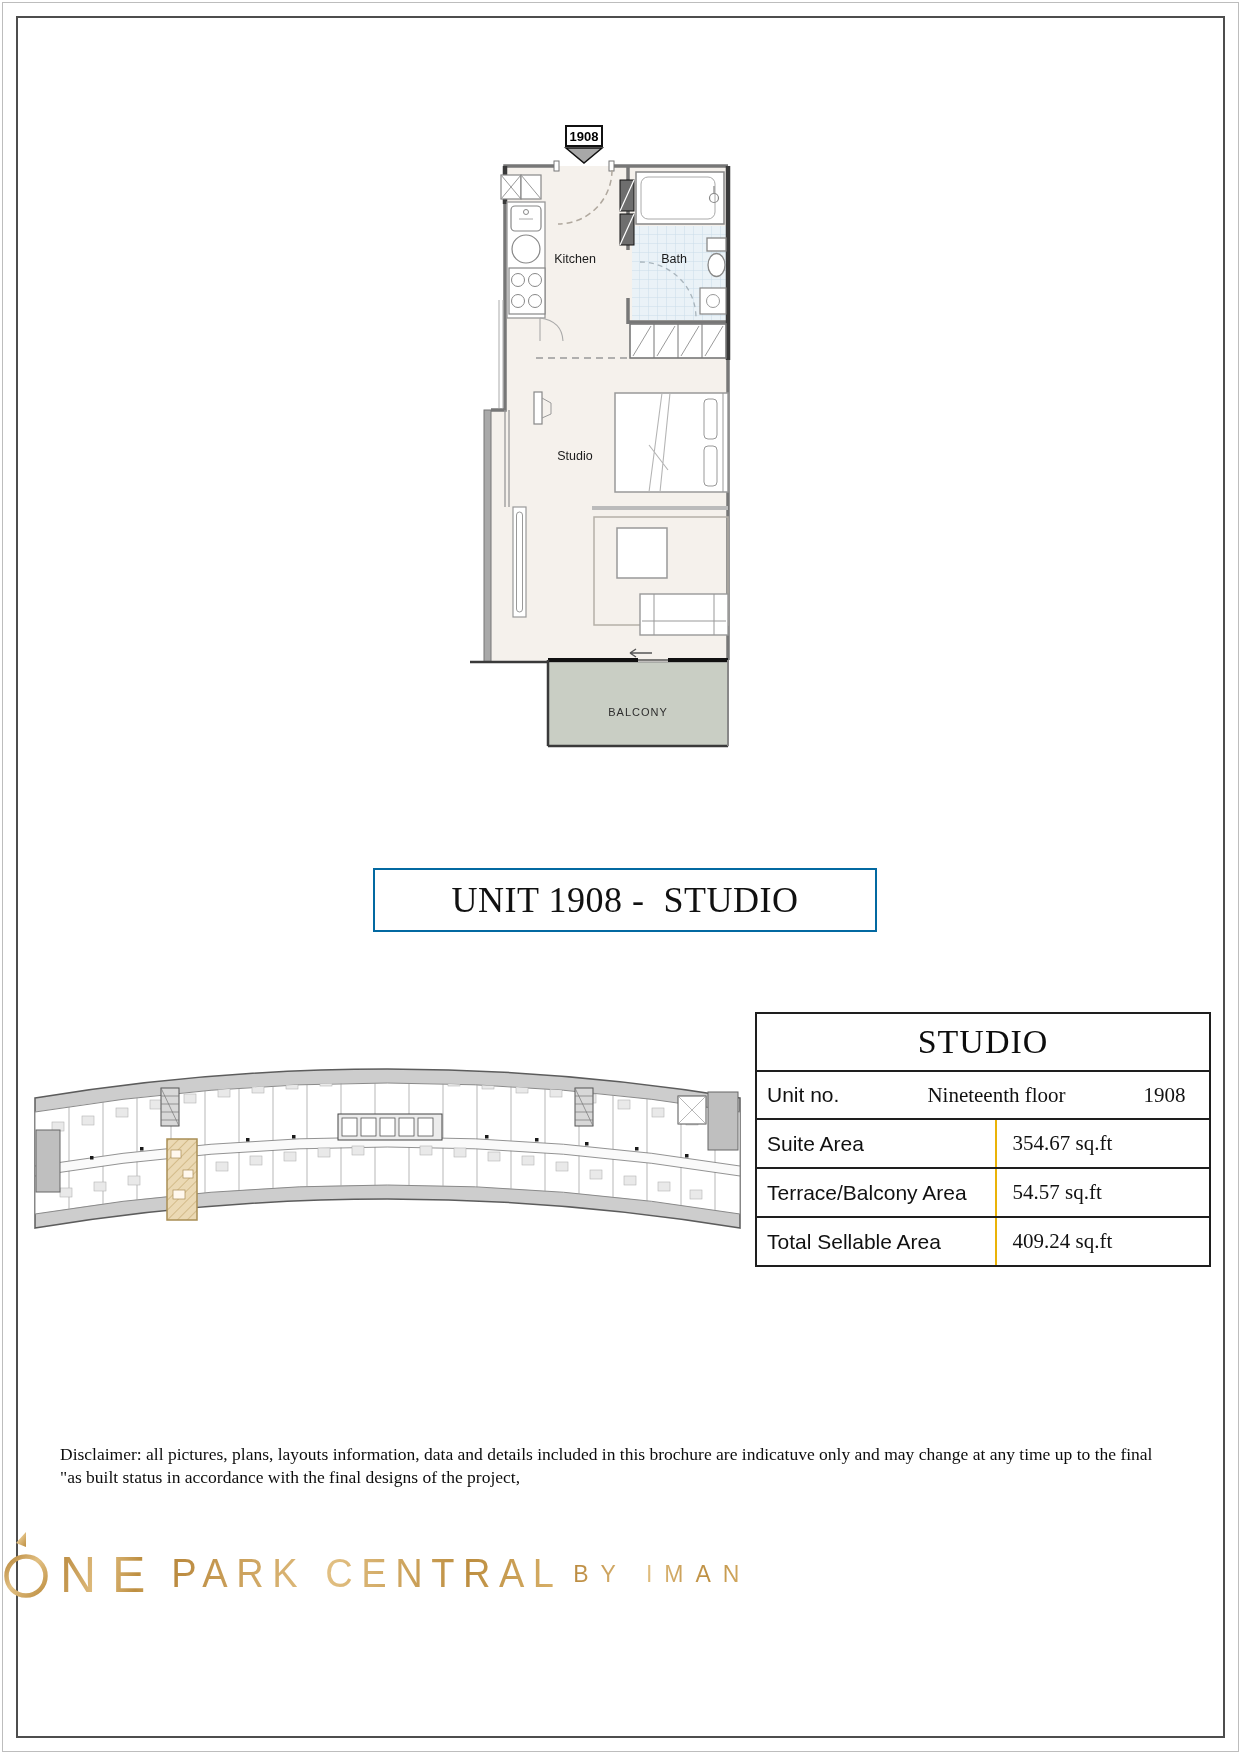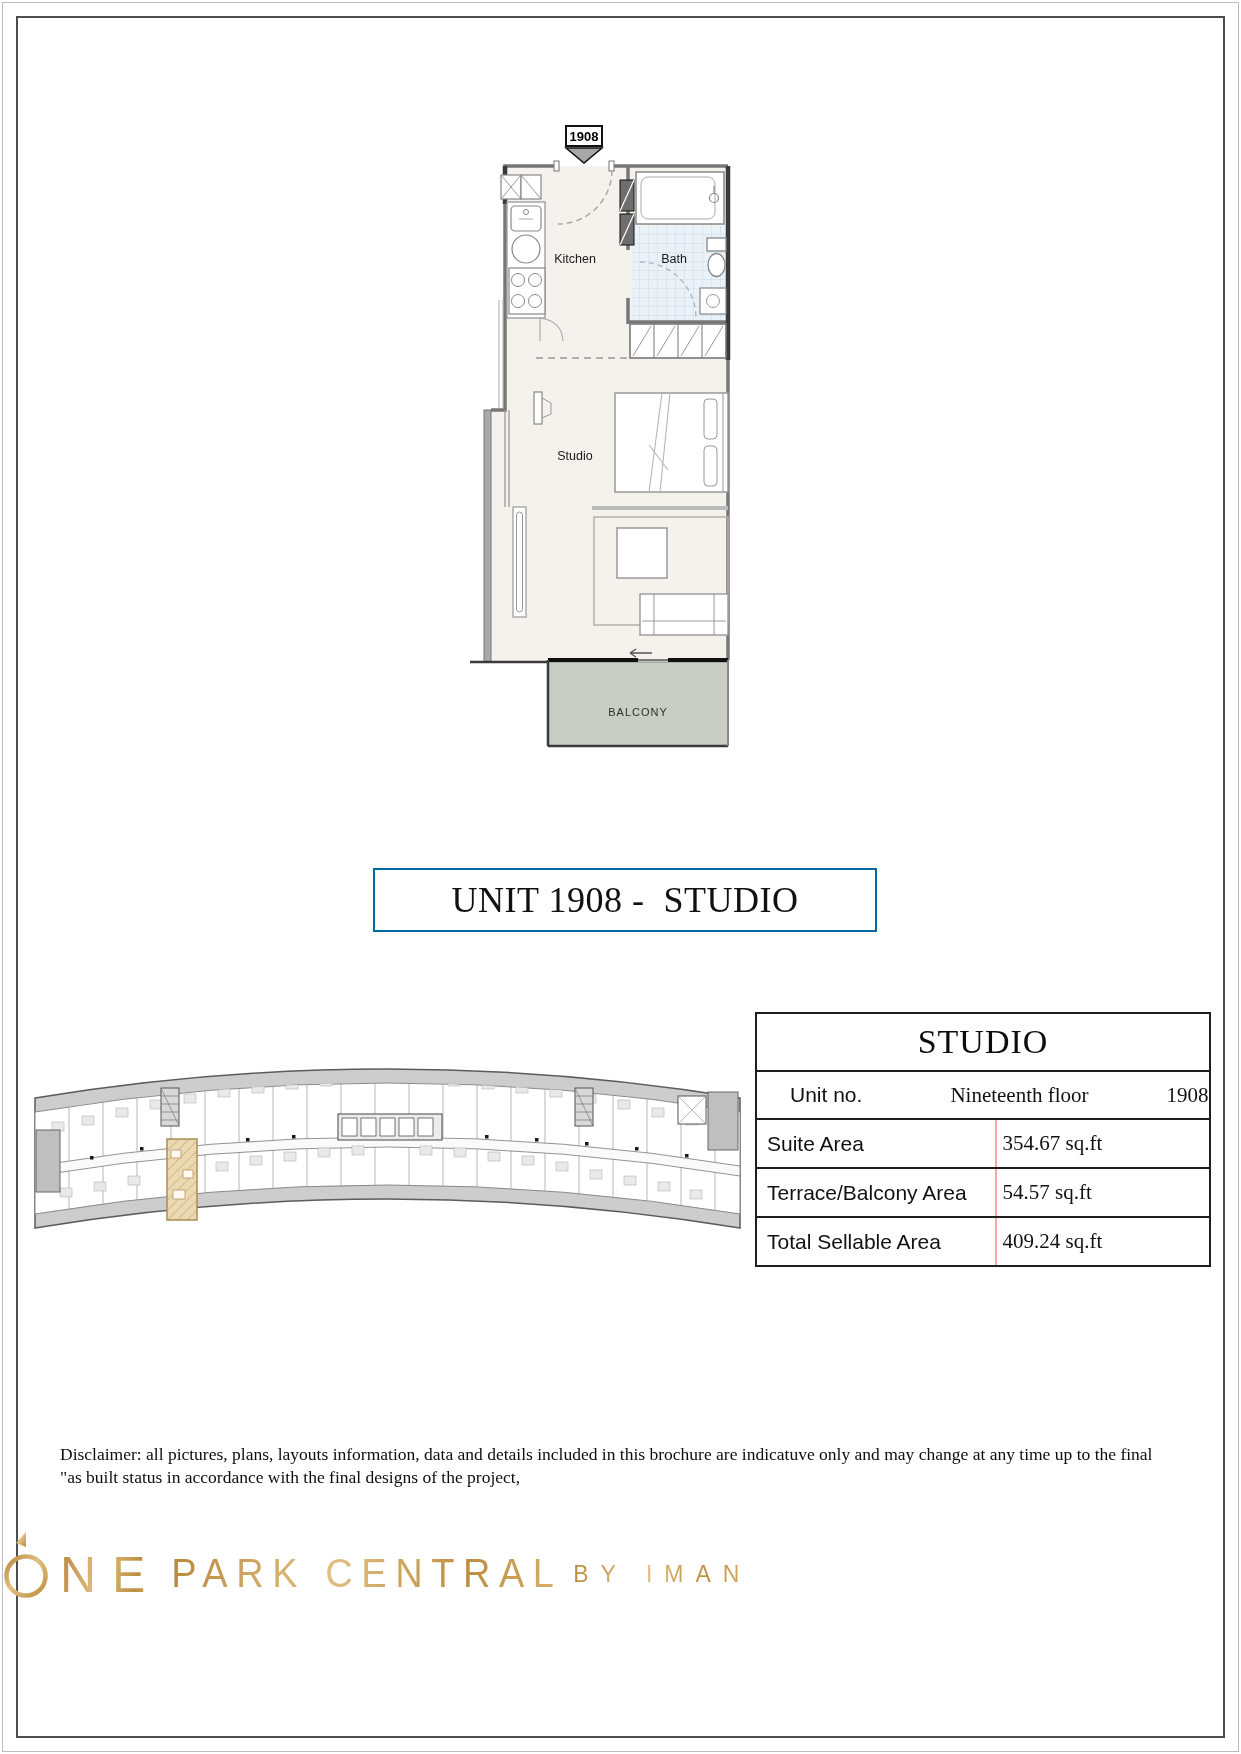--- a/index.html
+++ b/index.html
@@ -16,30 +16,30 @@
              border:2px solid #0369a1;display:flex;align-items:center;justify-content:center;}
   .title-box span{font-family:"Liberation Serif",serif;font-size:36px;color:#111;white-space:pre;letter-spacing:.5px;}
 
   
   .key-plan{position:absolute;left:30px;top:1030px;width:715px;height:200px;}
 
   
   .info-table{position:absolute;left:755px;top:1012px;width:452px;border:2.5px solid #1e1e1e;background:#fff;}
   .t-header{height:56px;border-bottom:2px solid #1e1e1e;display:flex;align-items:center;justify-content:center;
             font-family:"Liberation Serif",serif;font-size:34px;color:#0d0d0d;letter-spacing:1px;}
-  .t-unitrow{height:46px;border-bottom:2px solid #1e1e1e;display:flex;align-items:center;padding-left:23px;}
+  .t-unitrow{height:46px;border-bottom:2px solid #1e1e1e;display:flex;align-items:center;}
   .t-unitrow .t-label{font-size:21px;color:#111;margin-left:10px;}
   .t-unitrow .t-floor{font-family:"Liberation Serif",serif;font-size:21px;color:#111;margin-left:88px;}
   .t-unitrow .t-num{font-family:"Liberation Serif",serif;font-size:21px;color:#111;margin-left:78px;}
   .t-row{height:47px;border-bottom:2px solid #1e1e1e;display:flex;align-items:stretch;}
   .t-row:last-child{border-bottom:none;justify-content:center;}
-  .t-row .t-label{flex:0 0 53%;border-right:2px solid #fca5a5;display:flex;align-items:center;
+  .t-row .t-label{flex:0 0 53%;border-right:2px solid #eab308;display:flex;align-items:center;
                   font-size:21px;color:#111;padding-left:10px;box-sizing:border-box;}
   .t-row .t-value{flex:1;display:flex;align-items:center;font-family:"Liberation Serif",serif;
-                  font-size:21px;color:#111;padding-left:6px;}
+                  font-size:21px;color:#111;padding-left:16px;}
 
   
   .disclaimer{position:absolute;left:60px;top:1443px;width:1121px;
               font-family:"Liberation Serif",serif;font-size:17.5px;line-height:23px;color:#0d0d0d;}
 
   
   .logo{position:absolute;left:0;top:1532px;width:1241px;display:flex;flex-direction:row;align-items:center;}
   .gold-text{background:linear-gradient(100deg,#b9883c 0%,#e2c083 40%,#bd8e40 75%,#d9b26b 100%);
              -webkit-background-clip:text;background-clip:text;color:#c6953f;-webkit-text-fill-color:transparent;}
   .logo-one{display:flex;align-items:flex-end;height:66px;}

